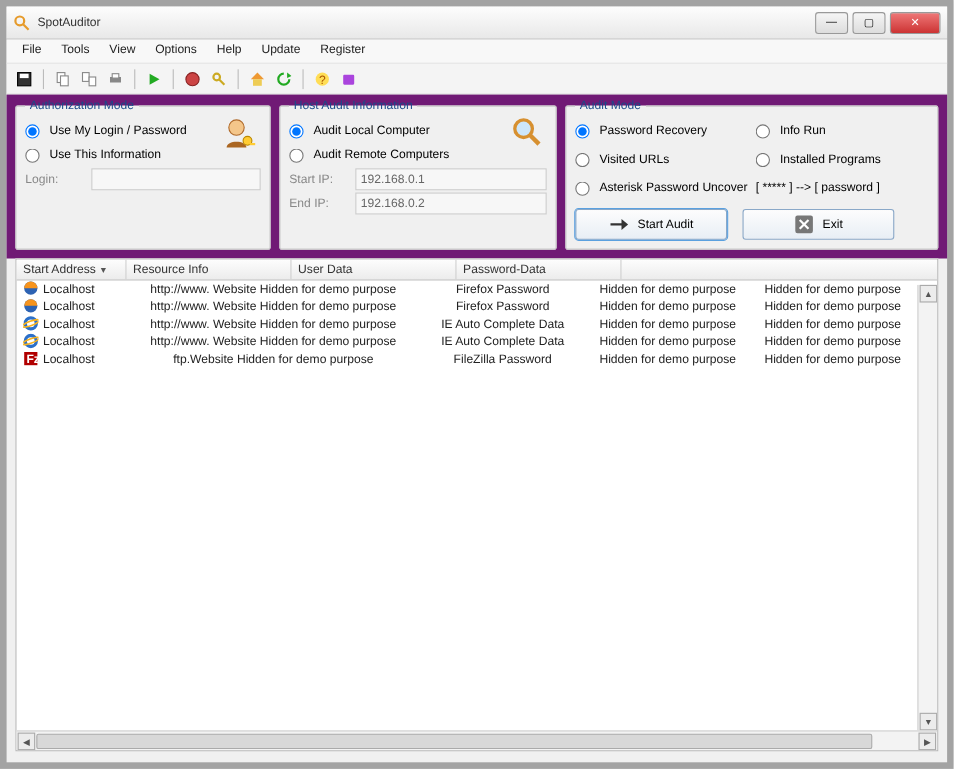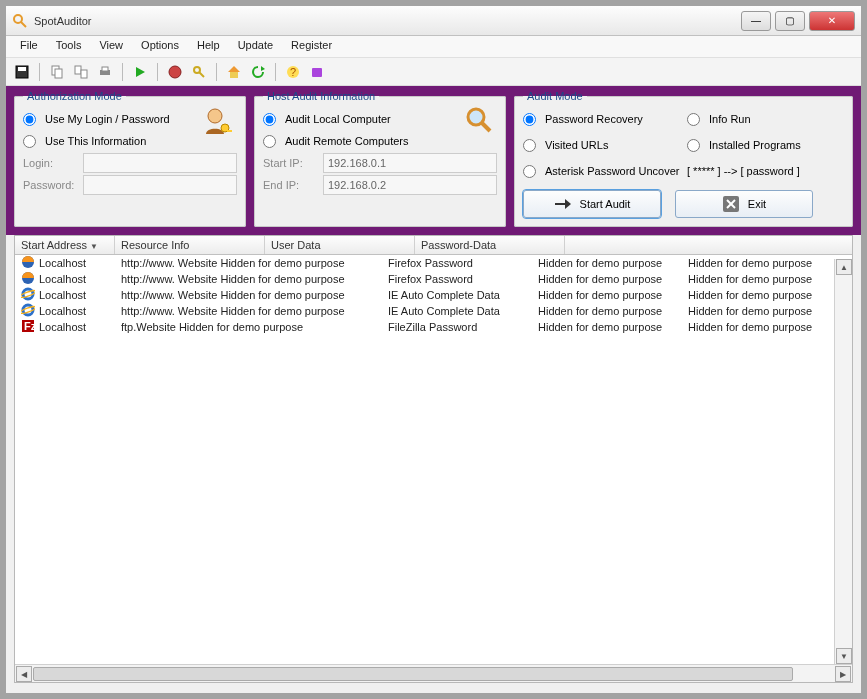--- a/index.html
+++ b/index.html
@@ -32,21 +32,21 @@
 .auth-icon { position: absolute; right: 4px; top: -2px; width: 32px; height: 32px; }
 .host-icon { position: absolute; right: 4px; top: -2px; width: 28px; height: 28px; }
 .mode-grid { display: grid; grid-template-columns: 160px 150px; column-gap: 4px; row-gap: 4px; }
 .btnrow { display: flex; gap: 14px; margin-top: 8px; }
 .winbtn { width: 138px; height: 28px; border: 1px solid #8aa8c8; background: linear-gradient(#fdfdfd,#e8eef5); display: flex; align-items: center; justify-content: center; gap: 8px; cursor: pointer; border-radius: 3px; }
 .winbtn.default { outline: 1px solid #5aa0df; }
 .lvwrap { flex: 1; margin: 0 8px 4px; border: 1px solid #b8b8b8; background: #fff; display: flex; flex-direction: column; position: relative; overflow: hidden; }
 .lvhead { display: flex; background: linear-gradient(#fdfdfd,#ececec); border-bottom: 1px solid #c0c0c0; }
 .lvcol { border-right: 1px solid #d0d0d0; padding: 3px 6px; overflow: hidden; white-space: nowrap; cursor: pointer; color:#333; }
 .lvbody { flex: 1; overflow: auto; }
-.lvrow { display: flex; height: 16px; align-items: center; }
+.lvrow { display: flex; height: 16px; align-items: center; text-align: center; }
 .lvcell { padding: 0 6px; overflow: hidden; white-space: nowrap; text-overflow: clip; color: #222; }
 .lvcell.host { display: flex; align-items: center; gap: 4px; }
 .row-icon { width: 14px; height: 14px; flex-shrink: 0; }
 .hscroll { height: 18px; border-top: 1px solid #d0d0d0; background: #f3f3f3; position: relative; }
 .hsthumb { position: absolute; left: 18px; top: 2px; height: 14px; width: 760px; background: #d8d8d8; border: 1px solid #aaa; border-radius: 2px; }
 .hsbtn { position: absolute; top: 1px; width: 16px; height: 16px; background: #ececec; border: 1px solid #aaa; display:flex;align-items:center;justify-content:center;font-size:8px;color:#555;}
 .hsbtn.l{left:1px;} .hsbtn.r{right:1px;}
 .vs { width: 18px; background: #f3f3f3; border-left: 1px solid #d0d0d0; position: absolute; right:0; top:23px; bottom:18px; }
 .vsbtn { position:absolute; left:1px; width:16px; height:16px; background:#ececec;border:1px solid #aaa;display:flex;align-items:center;justify-content:center;font-size:8px;color:#555;}
 .vsbtn.u{top:0;} .vsbtn.d{bottom:0;}
@@ -167,24 +167,20 @@
           </div>
         <div class="radio-row">
             <input type="radio" style="">
             <label>Use This Information</label>
           </div>
       </div>
       <div class="form-row">
           <label class="field-disabled">Login:</label>
           <input type="text" disabled="" value="" style="">
         </div>
-      <div class="form-row">
-          <label class="field-disabled">Password:</label>
-          <input type="text" disabled="" value="" style="">
-        </div>
     </fieldset>
 
     <fieldset class="p-host">
       <legend>Host Audit Information</legend>
       <div class="auth-icon-wrap">
         <svg class="host-icon" viewBox="0 0 28 28">
             <circle cx="11" cy="11" r="8" fill="#cde6fa" stroke="#d79030" stroke-width="3"></circle>
             <line x1="17" y1="17" x2="25" y2="25" stroke="#d79030" stroke-width="4"></line>
           </svg>
         <div class="radio-row">

